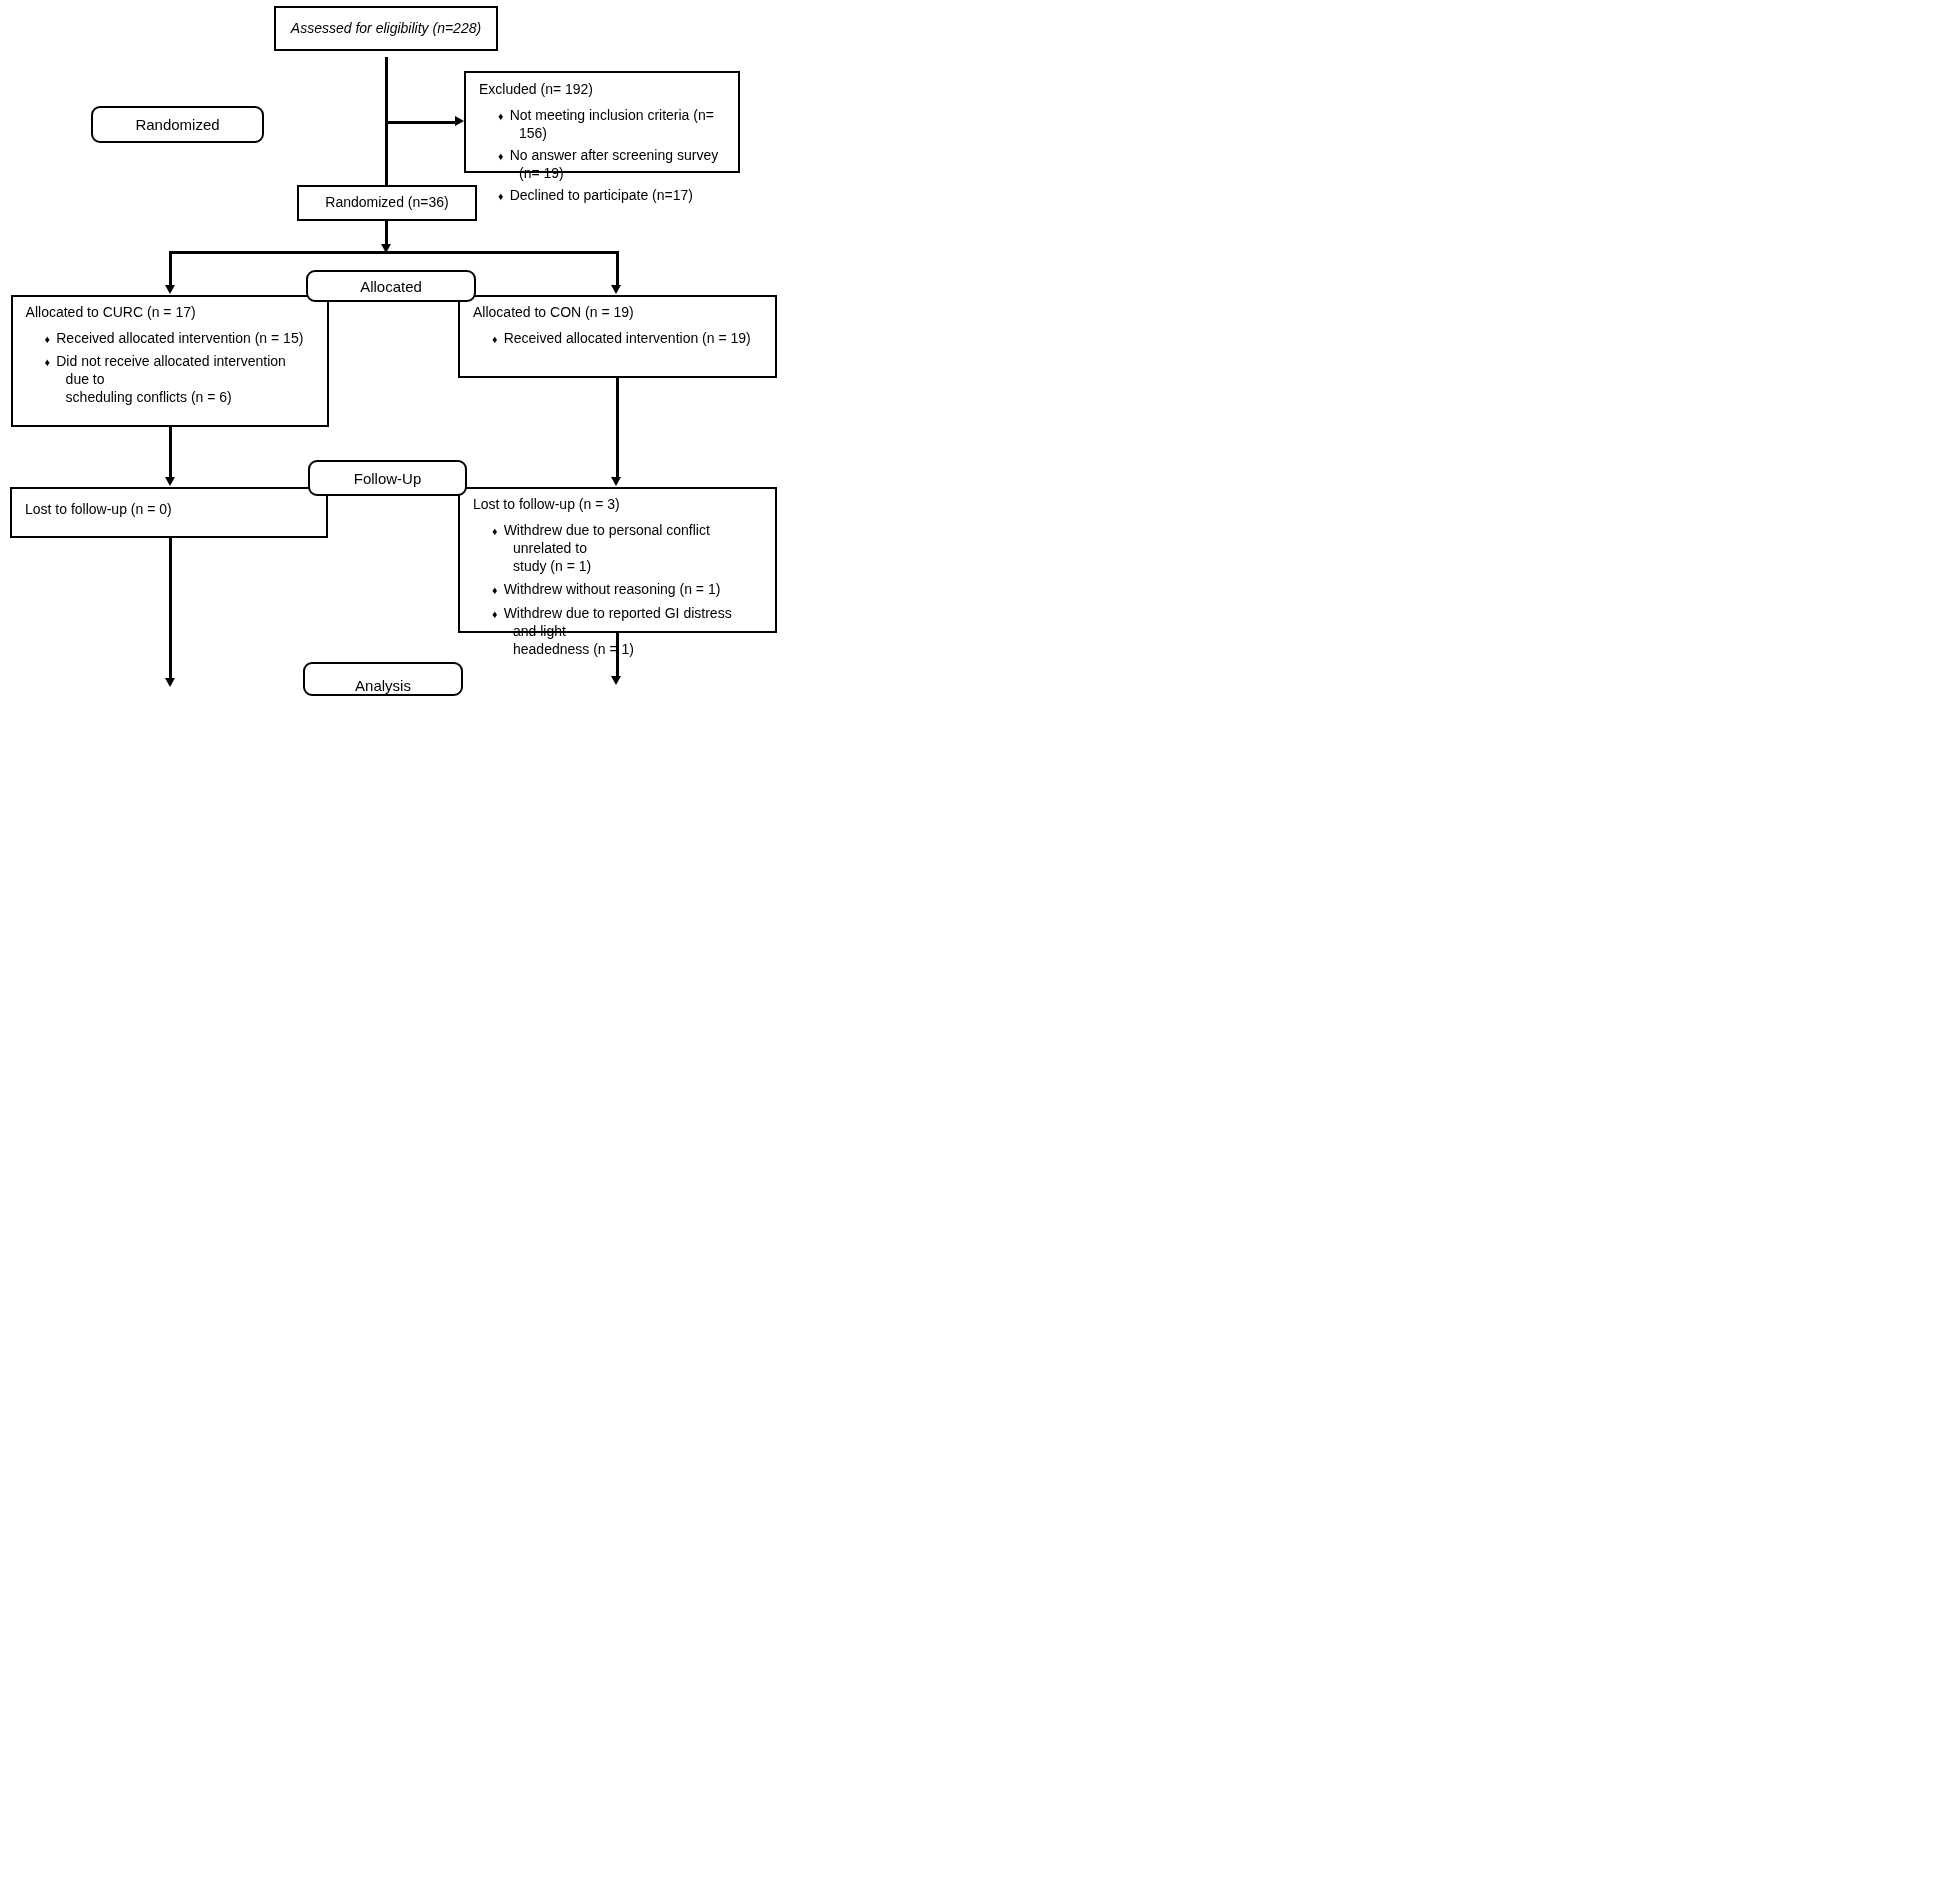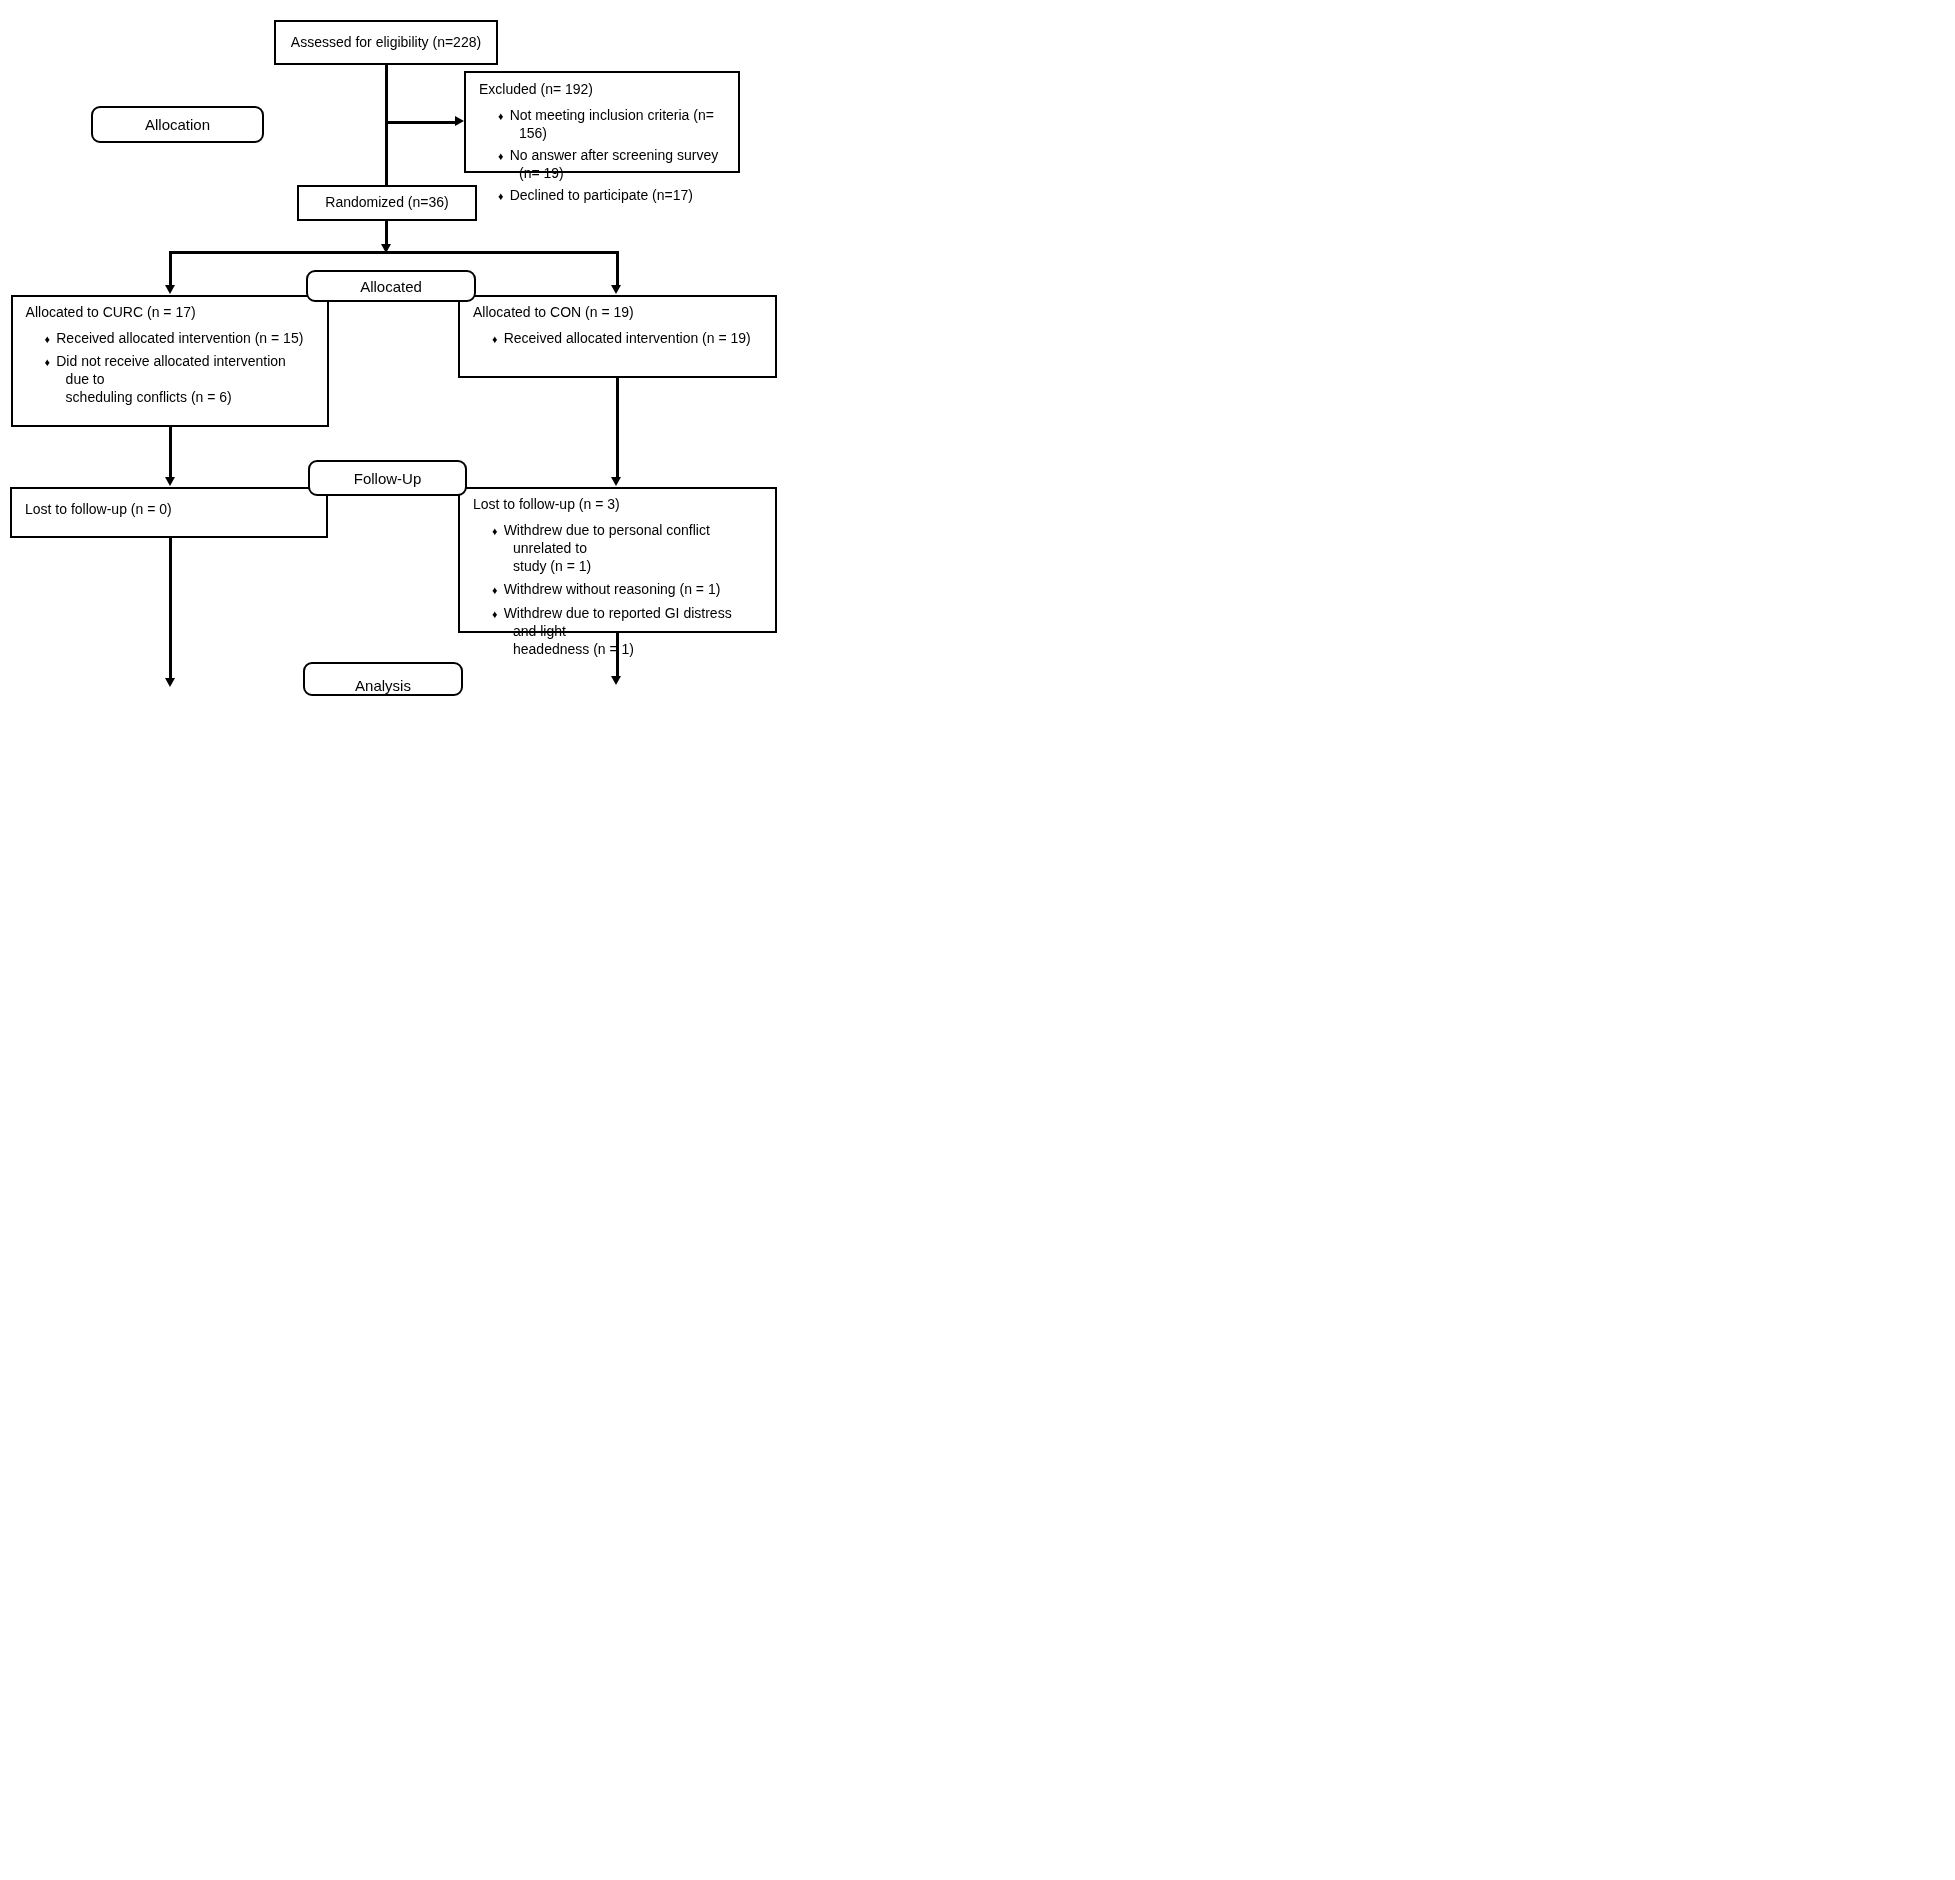--- a/index.html
+++ b/index.html
@@ -116,21 +116,21 @@
 
   <div class="line" style="left:616px; top:377px; width:2.5px; height:101px;"></div>
   <div class="arrow-down" style="left:611px; top:477px;"></div>
 
   <div class="line" style="left:169px; top:536px; width:2.5px; height:142px;"></div>
   <div class="arrow-down" style="left:165px; top:678px;"></div>
 
   <div class="line" style="left:616px; top:632px; width:2.5px; height:45px;"></div>
   <div class="arrow-down" style="left:611px; top:676px;"></div>
 
-  <div class="box center-text" style="left:274px; top:20px; width:224px; height:45px;">
+  <div class="box center-text" style="left:274px; top:6px; width:224px; height:45px;font-style:italic;">
     <span>Assessed for eligibility (n=228)</span>
   </div>
 
   <div class="box content" style="left:464px; top:71px; width:276px; height:102px; padding-top:8px;">
     <p class="title" style="margin-bottom:5px;">Excluded (n= 192)</p>
     <ul class="bullets">
       <li style="margin-bottom:4px;">Not meeting inclusion criteria (n= 156)</li>
       <li style="margin-bottom:4px;">No answer after screening survey (n= 19)</li>
       <li>Declined to participate (n=17)</li>
     </ul>
@@ -167,21 +167,21 @@
 study (n = 1)</li>
       <li>Withdrew without reasoning (n = 1)</li>
       <li>Withdrew due to reported GI distress and light
 headedness (n = 1)</li>
     </ul>
   </div>
 
 
 
   <div class="stage" style="left:91px; top:106px; width:173px; height:37px;">
-    <span>Allocation</span>
+    <span>Randomized</span>
   </div>
 
   <div class="stage" style="left:306px; top:270px; width:170px; height:32px;">
     <span>Allocated</span>
   </div>
 
   <div class="stage" style="left:308px; top:460px; width:159px; height:36px;">
     <span>Follow-Up</span>
   </div>
 

